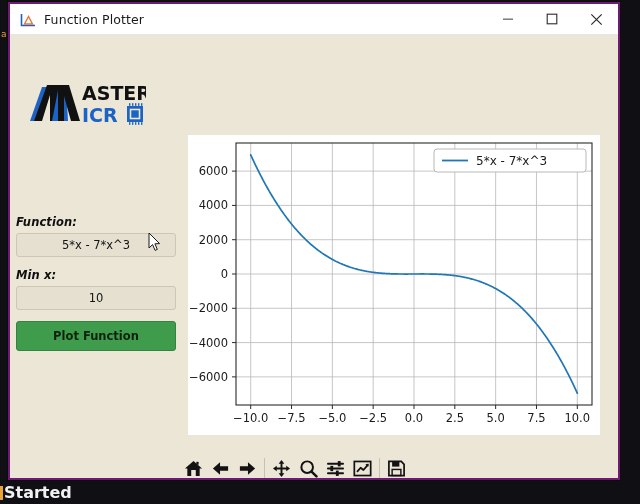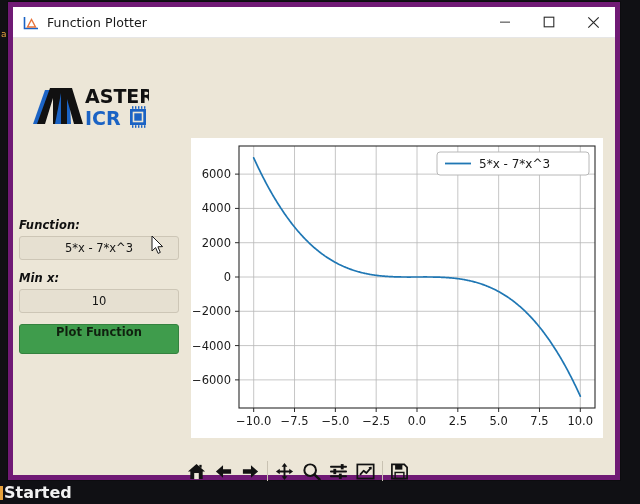--- a/index.html
+++ b/index.html
@@ -32,21 +32,21 @@
   #terminal-status-line::before{
     content:""; position:absolute; left:-4px; top:2px;
     width:3px; height:14px; background:#e8a33d;
   }
 
   
   #app-window {
     position: absolute; left: 8px; top: 2px;
     width: 612px; height: 478px;
     background: #bef264;
-    border: 5px solid #701a75;
+    border: 2px solid #701a75;
     box-shadow: 0 0 0 1px rgba(0,0,0,.25);
     display: flex; flex-direction: column;
   }
 
   
   #title-bar {
     height: 31px; background: #ffffff;
     display: flex; align-items: center;
     border-bottom: 1px solid #e6e6e6;
     flex: 0 0 31px;
@@ -90,21 +90,21 @@
     border-radius: 3px;
     display: flex; align-items: center; justify-content: center;
     font-size: 11.5px; color: #141414;
     margin-bottom: 11px;
   }
   #plot-button {
     width: 160px; height: 30px;
     background: #3f9c4c;
     border: 1px solid #34823f;
     border-radius: 3px;
-    display: flex; align-items: flex-start; justify-content: center;
+    display: flex; align-items: center; justify-content: center;
     font-size: 11.5px; font-weight: bold; color: #10210f;
     cursor: pointer; position: relative;
   }
   #mouse-cursor {
     position: absolute; left: 132px; top: 17px;
     width: 14px; height: 20px; pointer-events: none;
   }
 
   
   #plot-figure {

